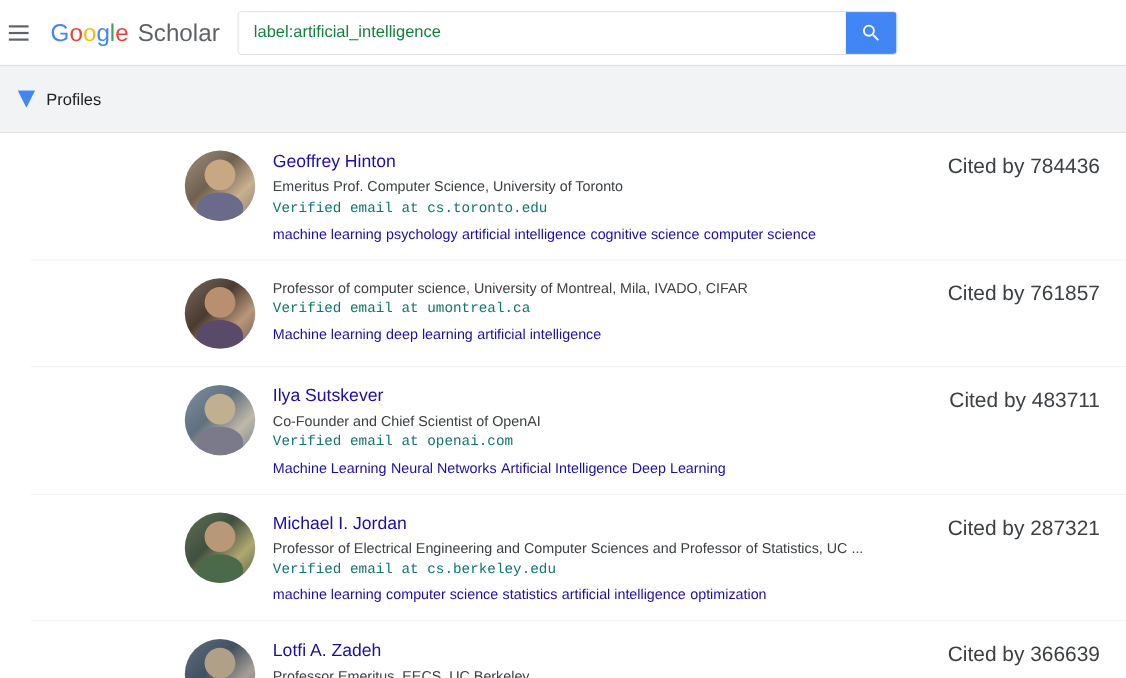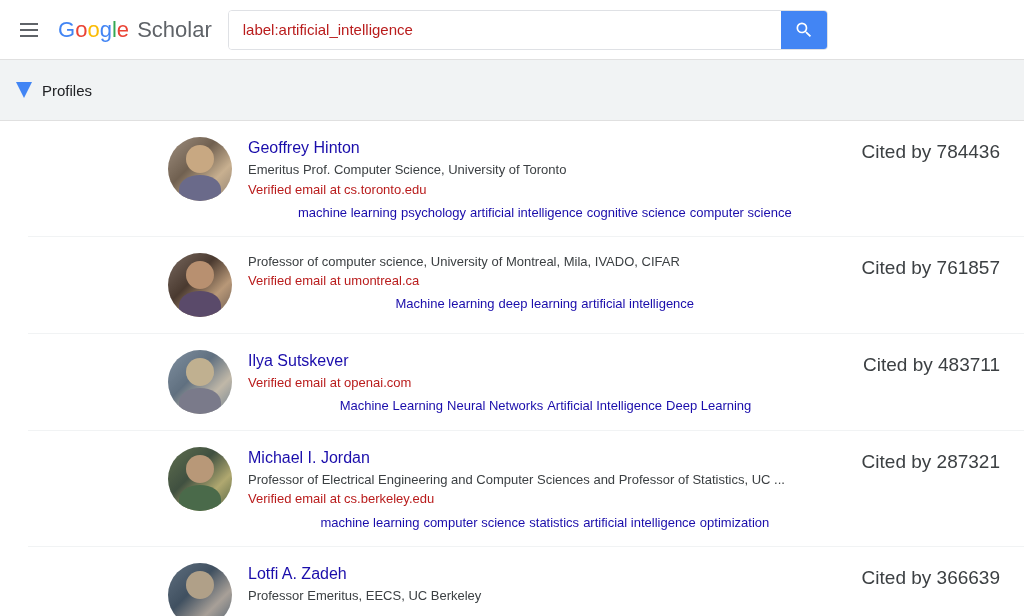--- a/index.html
+++ b/index.html
@@ -9,21 +9,21 @@
       width: 1024px;
       height: 616px;
       overflow: hidden;
     }
 
     
     .header {
       background: #fff;
       display: flex;
       align-items: center;
-      padding: 8px 16px;
+      padding: 8px 4px;
       border-bottom: 1px solid #e0e0e0;
       height: 60px;
       gap: 16px;
     }
 
     .hamburger {
       display: flex;
       flex-direction: column;
       gap: 4px;
       cursor: pointer;
@@ -66,21 +66,21 @@
       border-radius: 4px;
       overflow: hidden;
       height: 40px;
     }
     .search-input {
       flex: 1;
       border: none;
       outline: none;
       padding: 0 14px;
       font-size: 15px;
-      color: #b91c1c;
+      color: #15803d;
       background: #fff;
     }
     .search-btn {
       background: #4285f4;
       border: none;
       cursor: pointer;
       width: 46px;
       display: flex;
       align-items: center;
       justify-content: center;
@@ -159,30 +159,30 @@
 
     .profile-affiliation {
       font-size: 13px;
       color: #3c4043;
       line-height: 1.4;
       margin-bottom: 1px;
     }
 
     .profile-email {
       font-size: 13px;
-      color: #b91c1c;
+      color: #0f766e;
       line-height: 1.4;
       margin-bottom: 6px;
+      font-family: Liberation Mono, monospace;
     }
 
     .profile-tags {
       display: flex;
       flex-wrap: wrap;
       gap: 4px;
-      justify-content: center;
     }
 
     .tag {
       font-size: 13px;
       color: #1a0dab;
       cursor: pointer;
       text-decoration: none;
     }
 
     .cited-by {
@@ -289,20 +289,21 @@
     </div>
     <div class="cited-by">Cited by 761857</div>
   </div>
     <div class="profile-item">
     <div class="avatar person-avatar" style="background: linear-gradient(135deg, #8090a0 0%, #607080 40%, #c0b8a8 70%, #708090 100%);">
       <div class="person-head" style="background: #c0b090;"></div>
       <div class="person-body" style="background: #7a7a8a;"></div>
     </div>
     <div class="profile-info">
       <a class="profile-name">Ilya Sutskever</a>
+      <div class="profile-affiliation">Co-Founder and Chief Scientist of OpenAI</div>
       <div class="profile-email">Verified email at openai.com</div>
       <div class="profile-tags">
         <a class="tag">Machine Learning</a>
     <a class="tag">Neural Networks</a>
     <a class="tag">Artificial Intelligence</a>
     <a class="tag">Deep Learning</a>
       </div>
     </div>
     <div class="cited-by">Cited by 483711</div>
   </div>

